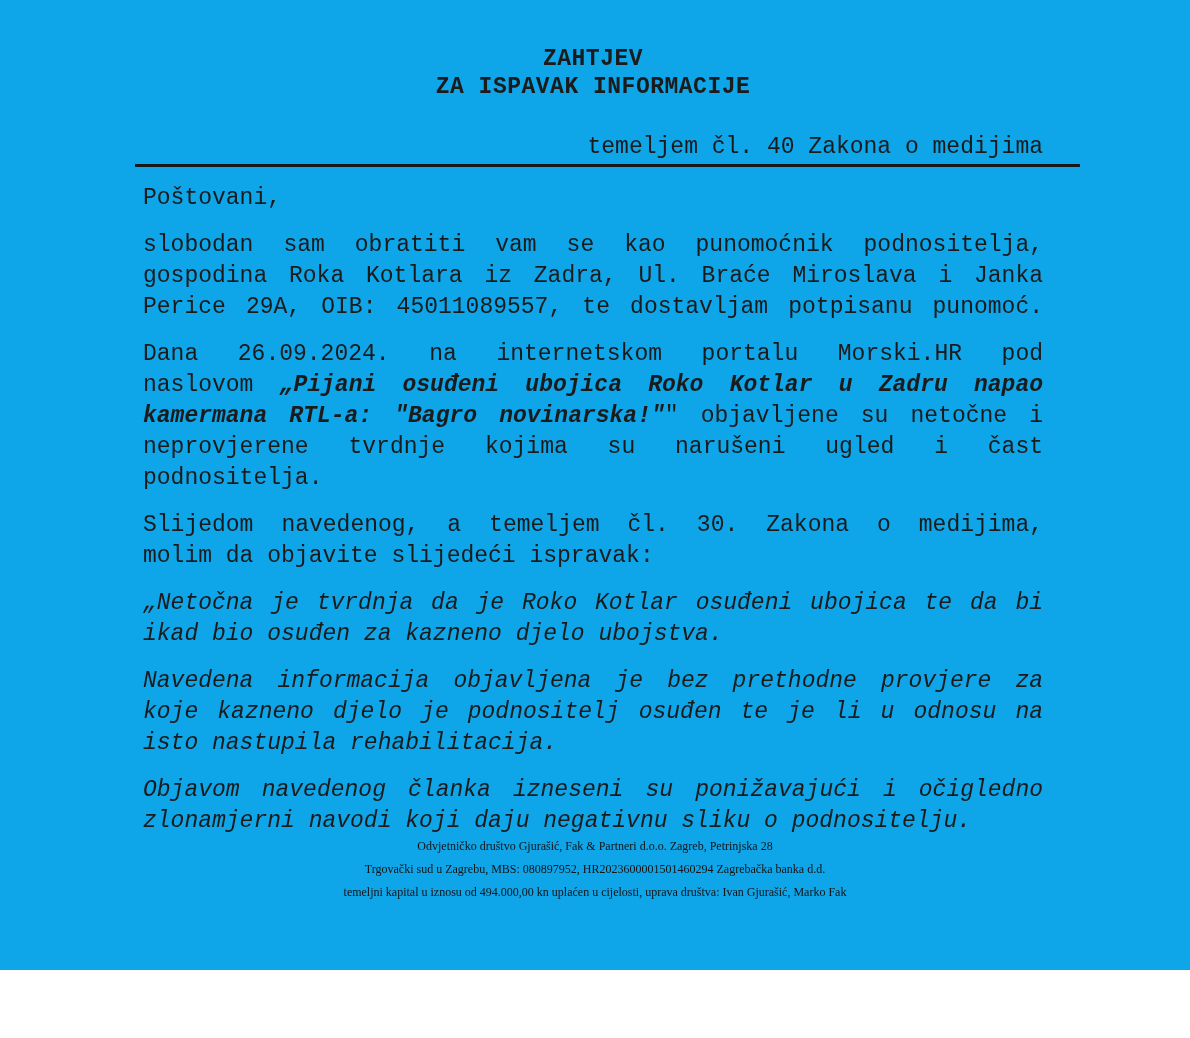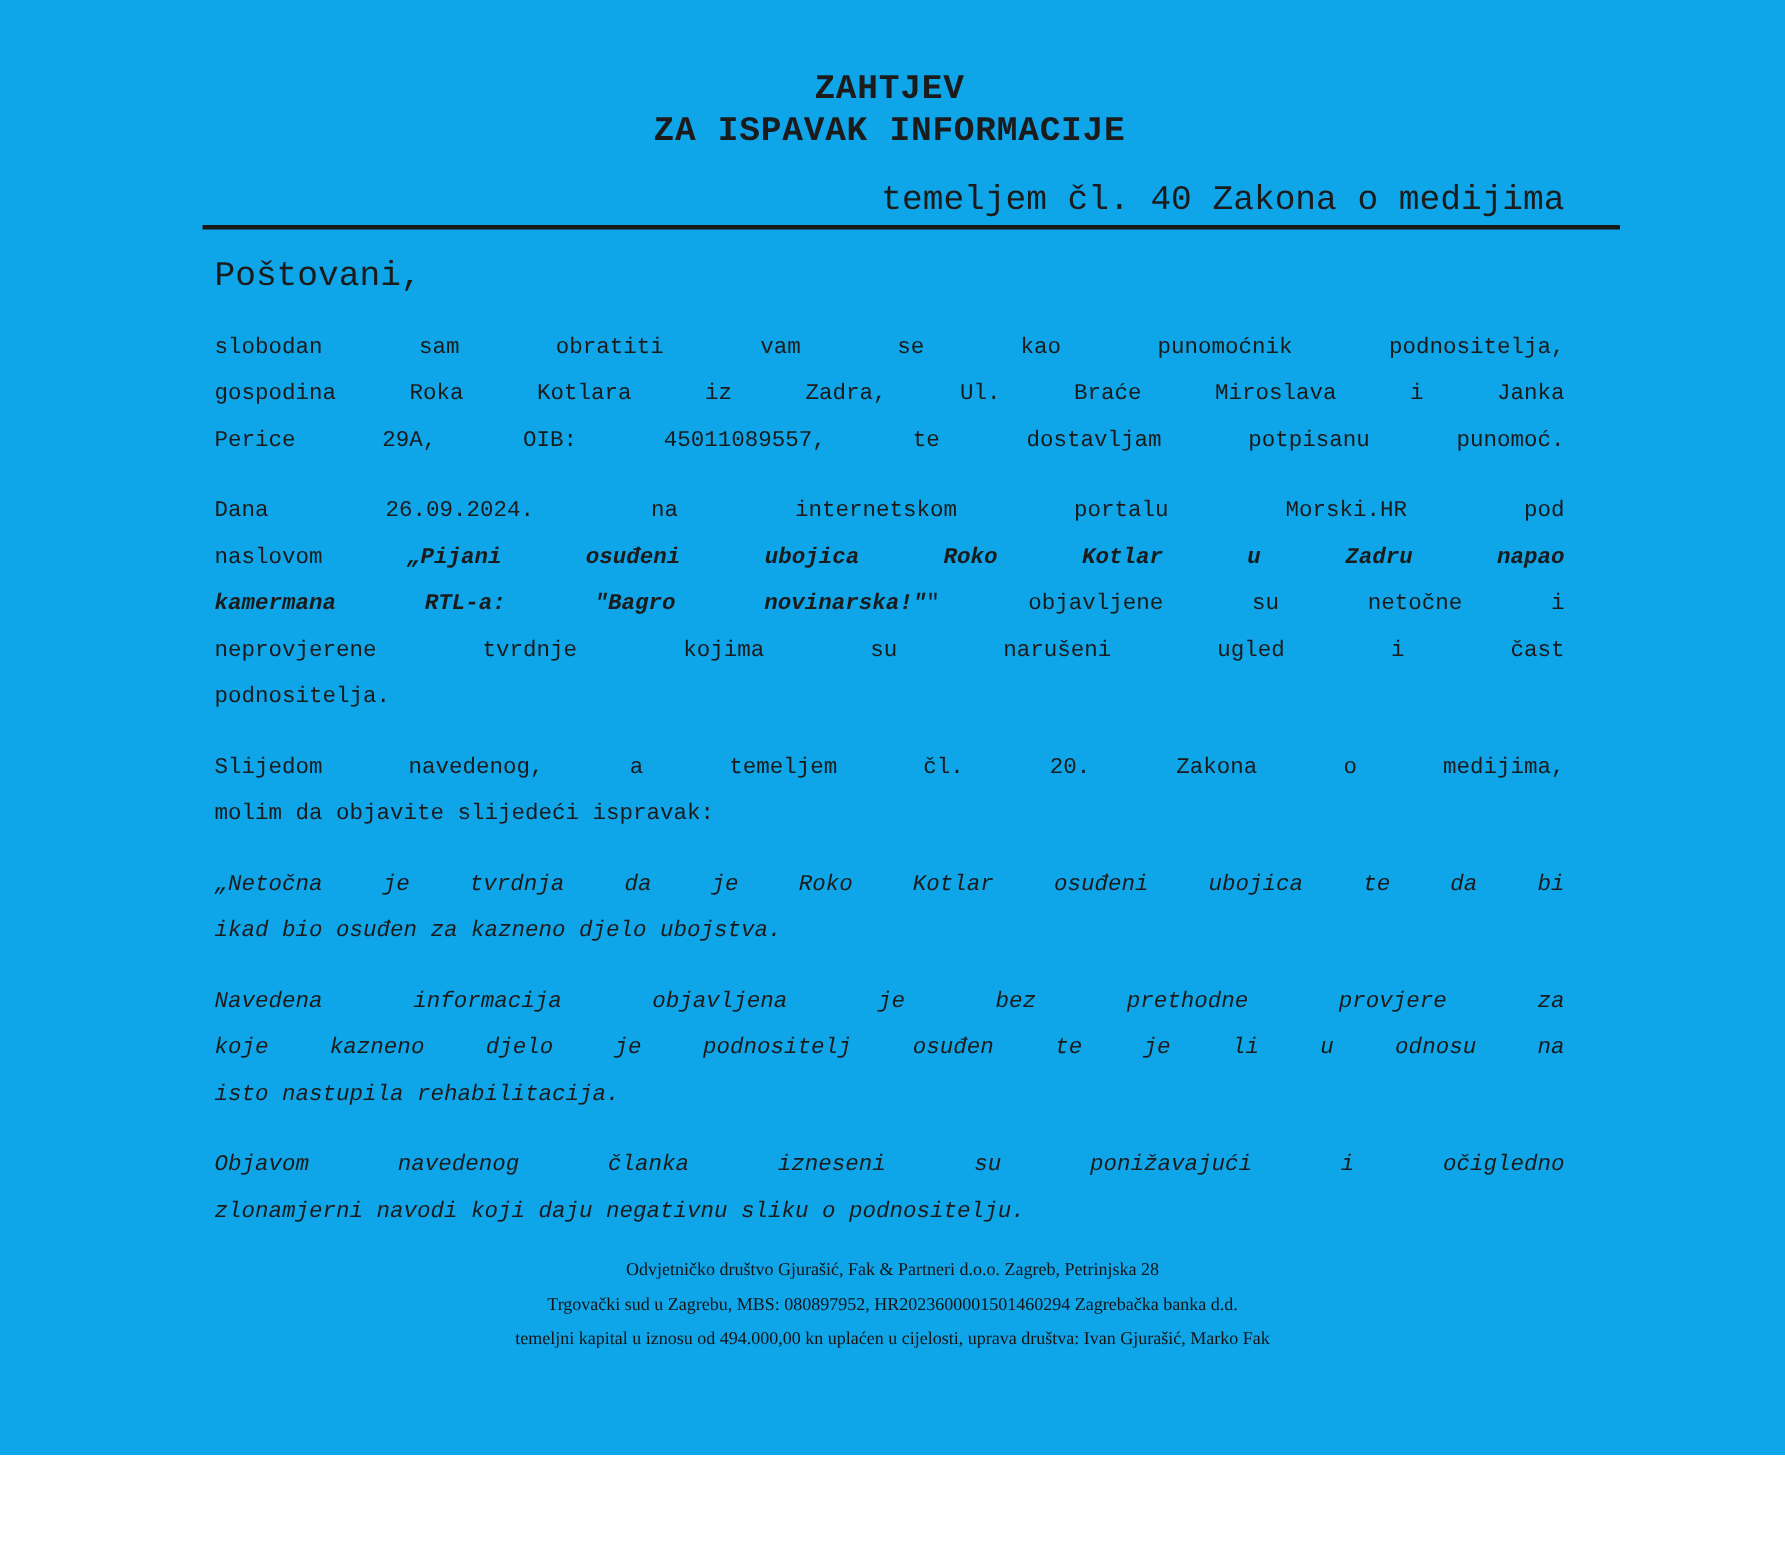--- a/index.html
+++ b/index.html
@@ -10,27 +10,27 @@
     background: #0ea5e9;
     font-family: "Liberation Mono", "DejaVu Sans Mono", monospace;
     color: #1b1b1b;
     overflow: hidden;
     box-sizing: border-box;
   }
   .content { padding: 45px 147px 0 143px; }
 
   .title-block { text-align: center; font-weight: 700; font-size: 23px; line-height: 28px; letter-spacing: 0.5px; }
 
-  .legal-basis { text-align: right; font-size: 23px; line-height: 24px; margin-top: 20px; }
+  .legal-basis { text-align: right; font-size: 23px; line-height: 24px; margin-top: 34px; }
 
   .rule { height: 3px; background: #181818; margin: 5px -37px 0 -8px; }
 
   .salutation { margin: 16px 0 0; font-size: 23px; line-height: 31px; }
 
-  .para { margin: 16px 0 0; font-size: 15px; line-height: 31px; }
+  .para { margin: 16px 0 0; font-size: 23px; line-height: 31px; }
   .line { display: block; }
   .j { text-align: justify; text-align-last: justify; }
   .it { font-style: italic; }
   .bi { font-weight: 700; font-style: italic; }
 
   .footer {
     position: absolute;
     left: 0; right: 0; bottom: 66px;
     text-align: center;
     font-family: "Liberation Serif", "DejaVu Serif", serif;
@@ -64,21 +64,21 @@
 
     <p class="para">
       <span class="line j">Dana 26.09.2024. na internetskom portalu Morski.HR pod</span>
       <span class="line j"><span>naslovom </span><span class="bi">„Pijani osuđeni ubojica Roko Kotlar u Zadru napao</span></span>
       <span class="line j"><span class="bi">kamermana RTL-a: "Bagro novinarska!"</span><span>" objavljene su netočne i</span></span>
       <span class="line j">neprovjerene tvrdnje kojima su narušeni ugled i čast</span>
       <span class="line">podnositelja.</span>
     </p>
 
     <p class="para">
-      <span class="line j">Slijedom navedenog, a temeljem čl. 20. Zakona o medijima,</span>
+      <span class="line j">Slijedom navedenog, a temeljem čl. 30. Zakona o medijima,</span>
       <span class="line">molim da objavite slijedeći ispravak:</span>
     </p>
 
     <p class="para it">
       <span class="line j">„Netočna je tvrdnja da je Roko Kotlar osuđeni ubojica te da bi</span>
       <span class="line">ikad bio osuđen za kazneno djelo ubojstva.</span>
     </p>
 
     <p class="para it">
       <span class="line j">Navedena informacija objavljena je bez prethodne provjere za</span>

